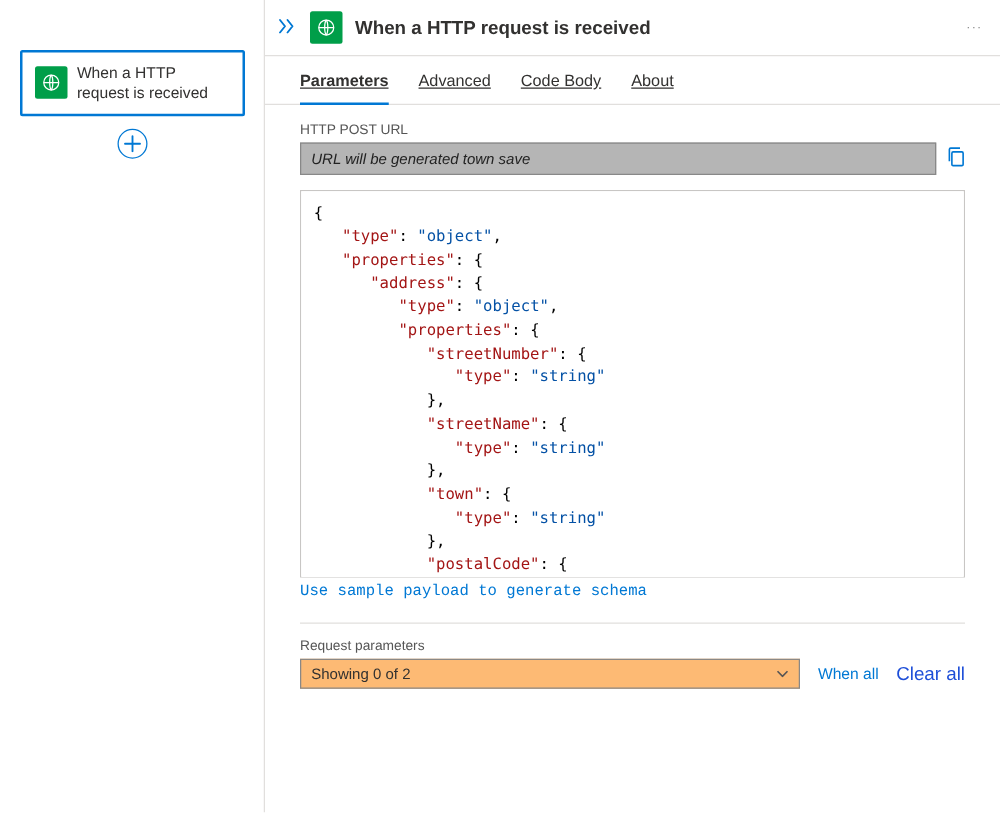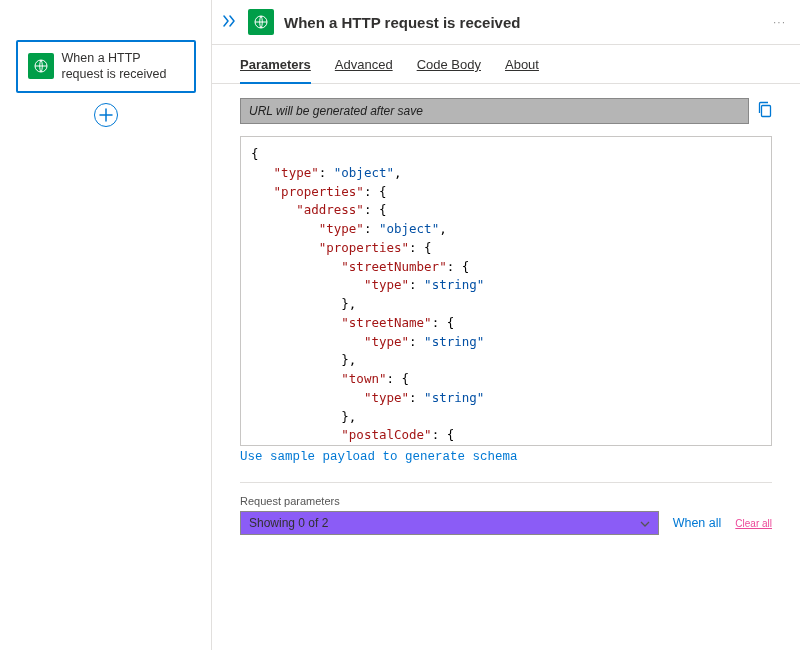--- a/index.html
+++ b/index.html
@@ -176,25 +176,25 @@
   }
   .adv-select {
     flex: 1;
     display: flex;
     align-items: center;
     justify-content: space-between;
     border: 1px solid #8a8886;
     padding: 4px 8px;
     font-size: 12px;
     cursor: pointer;
-    background: #8b5cf6;
+    background: #fdba74;
   }
   .adv-select .chev { font-size: 10px; color:#555;}
   .show-all { color: #0078D4; font-size: 12.5px; cursor:pointer; }
-  .clear-all { color: #ec4899; font-size: 10px; text-decoration: underline; cursor:pointer; }
+  .clear-all { color: #1d4ed8; font-size: 15px; cursor:pointer; }
   .globe-svg { width:16px; height:16px; }
 </style>
 </head>
 <body>
 
 <div class="left-pane">
   <div class="node-card">
     <div class="node-icon">
       <svg class="globe-svg" viewBox="0 0 24 24" fill="none" stroke="#fff" stroke-width="1.5">
         <circle cx="12" cy="12" r="9"></circle>
@@ -228,22 +228,23 @@
   </div>
 
   <div class="tabs">
     <div class="tab active">Parameters</div>
     <div class="tab">Advanced</div>
     <div class="tab">Code Body</div>
     <div class="tab">About</div>
   </div>
 
   <div class="panel-body">
+    <div class="field-label">HTTP POST URL</div>
     <div class="url-row">
-      <div class="url-box">URL will be generated after save</div>
+      <div class="url-box">URL will be generated town save</div>
       <span class="copy-icon">
         <svg width="15" height="17" viewBox="0 0 15 17" fill="none" stroke="#0078D4" stroke-width="1.3">
           <rect x="4.5" y="4.5" width="9" height="11" rx="1"></rect>
             <path d="M2.5 12V2.5a1 1 0 0 1 1-1H11"></path>
         </svg>
       </span>
     </div>
 
     <div class="schema-box" id="schema-box"><span class="p">{</span>
    <span class="k">"type"</span><span class="p">: </span><span class="s">"object"</span><span class="p">,</span>

